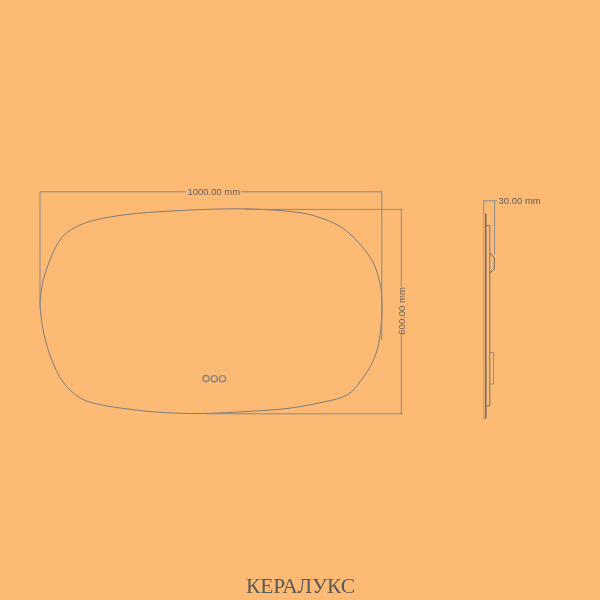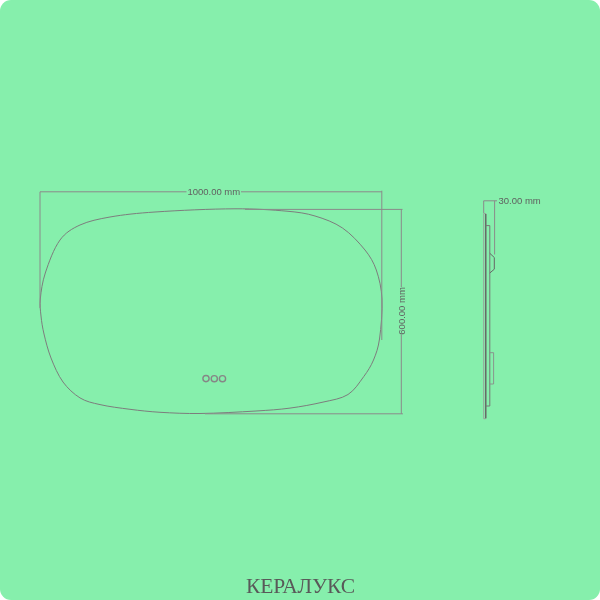--- a/index.html
+++ b/index.html
@@ -1,17 +1,17 @@
 <!DOCTYPE html>
 <html><head>
 <meta charset="utf-8">
 <style>
 html,body{margin:0;padding:0;background:#ffffff;}
-#page{position:relative;width:600px;height:600px;background:#86efac;overflow:hidden;
-font-family:"Liberation Sans",sans-serif;border-radius:11px;}
+#page{position:relative;width:600px;height:600px;background:#fdba74;overflow:hidden;
+font-family:"Liberation Sans",sans-serif;}
 </style>
 </head>
 <body>
 <div id="page">
 <svg width="600" height="600" viewBox="0 0 600 600" xmlns="http://www.w3.org/2000/svg">
 
 <path d="M 40.3 299.0 C 41.1 291.0 42.3 282.1 45.3 273.0 C 48.8 262.4 53.7 248.7 60.0 240.0 C 65.3 232.7 72.1 228.6 80.0 225.0 C 88.8 221.0 98.7 219.0 110.0 217.0 C 123.7 214.6 137.1 213.2 155.0 212.0 C 178.8 210.4 210.6 208.9 235.0 208.8 C 254.6 208.7 271.7 209.8 287.0 211.2 C 298.3 212.2 305.9 213.2 315.0 216.0 C 324.4 218.8 334.3 222.4 342.5 228.0 C 350.9 233.7 358.9 242.5 365.0 250.0 C 370.2 256.5 373.6 262.3 376.3 270.0 C 379.3 278.7 381.5 288.4 382.0 299.0 C 382.6 311.4 381.1 327.3 379.5 339.0 C 378.3 347.6 376.2 353.5 373.5 360.0 C 371.0 366.0 367.8 371.1 363.8 376.5 C 359.3 382.6 354.7 390.3 348.0 394.5 C 341.1 398.9 332.1 400.0 323.0 402.1 C 312.7 404.5 301.1 406.6 290.0 408.1 C 278.8 409.6 269.1 410.2 256.0 411.0 C 239.1 412.0 217.3 413.3 200.0 413.5 C 185.3 413.7 172.5 413.0 160.0 412.3 C 149.2 411.6 140.0 410.6 130.0 409.3 C 120.0 408.0 109.1 406.7 100.0 404.6 C 92.4 402.9 86.0 401.6 80.0 397.9 C 73.7 394.0 67.7 388.4 63.0 382.0 C 58.0 375.1 54.2 366.1 51.0 358.0 C 47.9 350.1 45.8 341.5 44.0 334.0 C 42.5 327.5 41.6 321.9 41.0 316.0 C 40.4 310.3 39.7 305.4 40.3 299.0 Z" fill="none" stroke="#7d7d7d" stroke-width="1"></path>
 
 <g fill="none" stroke="#868686" stroke-width="1.4">
 <circle cx="206" cy="378.6" r="3.1"></circle>

